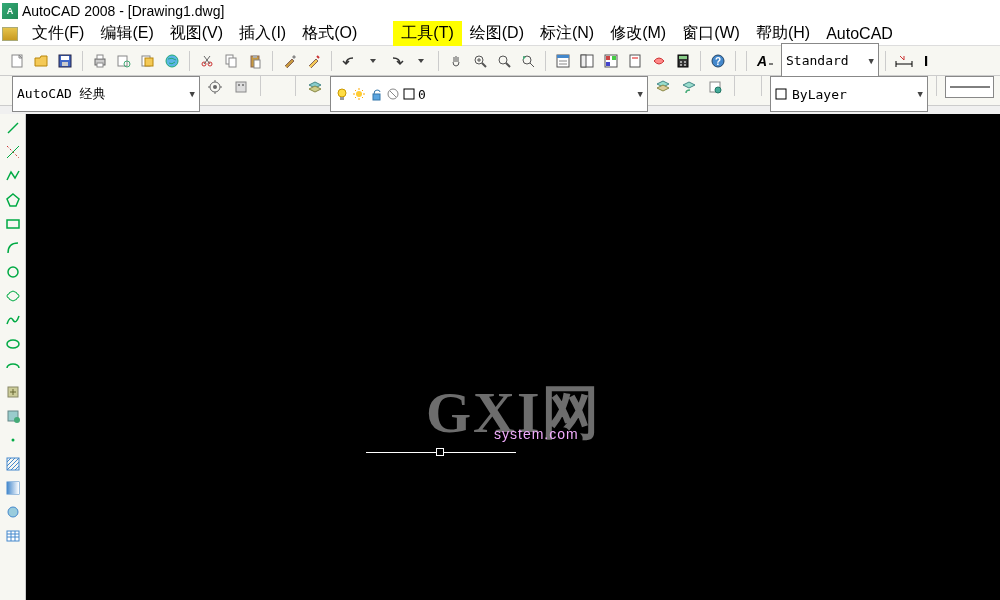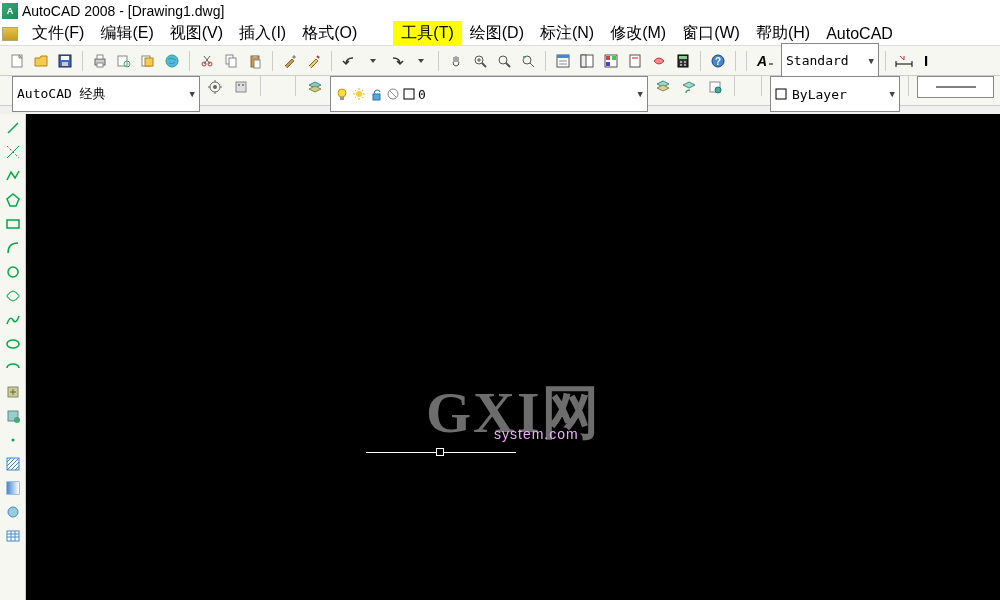--- a/index.html
+++ b/index.html
@@ -452,21 +452,21 @@
     </span>
   <span class="tool-btn">
       <svg width="16" height="16">
         <rect x="3" y="3" width="10" height="10" fill="#fff" stroke="#888"></rect>
         <circle cx="11" cy="11" r="3" fill="#4a9" stroke="#276"></circle>
       </svg>
     </span>
   <span class="sep"></span>
   <span style="width:10px"></span>
   <span class="sep"></span>
-  <div class="combo" style="width:130px">
+  <div class="combo" style="width:158px">
     <span style="display:flex;align-items:center;gap:5px">
       <svg width="12" height="12">
           <rect x="1" y="1" width="10" height="10" fill="#fff" stroke="#000"></rect>
         </svg>
       <span>ByLayer</span>
     </span>
     <span class="arrow">▼</span>
   </div>
   <span class="sep"></span>
   <div style="flex:1;height:22px;border:1px solid #888;background:#fff;display:flex;align-items:center;justify-content:center">

